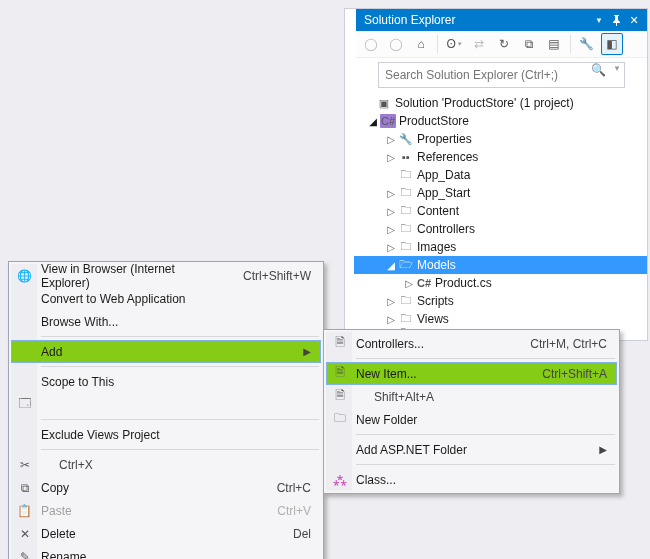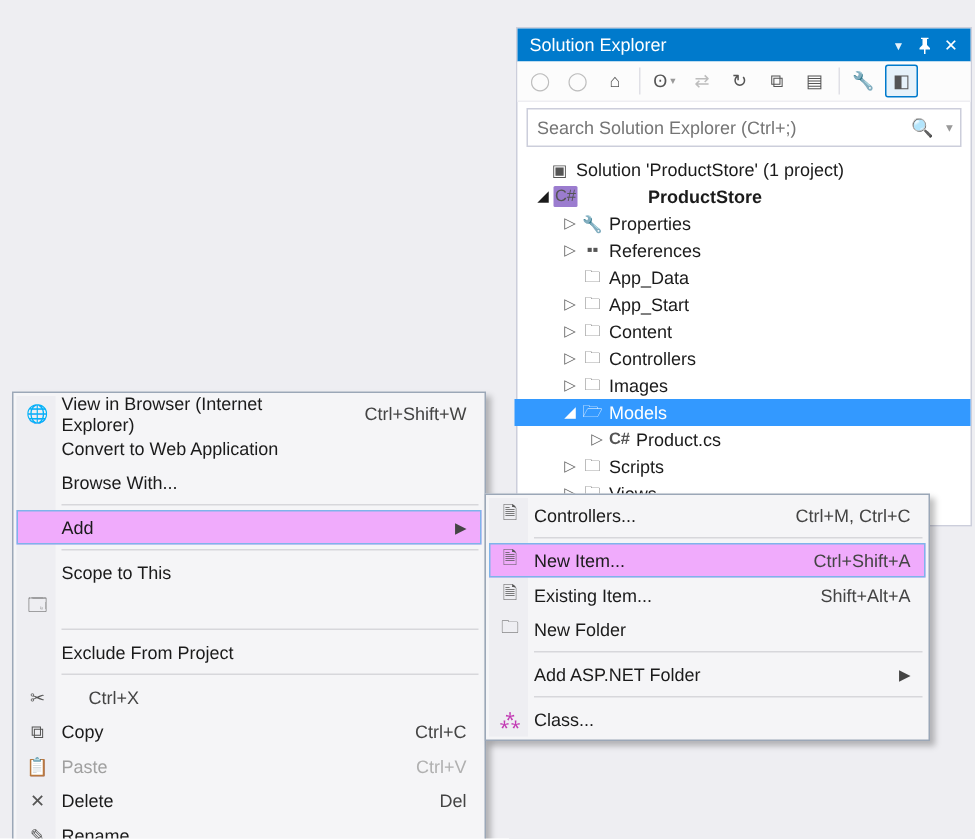--- a/index.html
+++ b/index.html
@@ -16,26 +16,27 @@
   .stage {
     position: relative;
     width: 650px;
     height: 559px;
     background: #eeeef2;
   }
 
   
   .panel {
     position: absolute;
-    top: 18px;
+    top: 8px;
     right: 2px;
     width: 304px;
     box-sizing: border-box;
     border: 1px solid #cccedb;
     background: #fff;
+    padding-left: 11px;
   }
   .panel-titlebar {
     display: flex;
     align-items: center;
     height: 22px;
     background: #007acc;
     color: #fff;
     padding: 0 4px 0 8px;
   }
   .panel-titlebar .title {
@@ -77,24 +78,23 @@
     border-radius: 2px;
     font-size: 12px;
   }
   .tbtn.dim { color: #bdbdbd; }
   .tbtn.boxed { border-color: #007acc; background: #e6f2fa; }
   .tbtn .dd { font-size: 7px; margin-left: 2px; color: #999; }
   .tsep { width: 1px; height: 18px; background: #e0e0e6; margin: 0 2px; }
 
   .searchbar {
     display: flex;
-    align-items: center;
     height: 24px;
     border: 1px solid #cccedb;
-    margin: 4px 6px;
+    margin: 4px 22px;
     background: #fff;
   }
   .searchbar input {
     flex: 1;
     border: none;
     outline: none;
     font: inherit;
     padding: 0 6px;
     color: #6d6d6d;
     background: transparent;
@@ -132,21 +132,21 @@
     width: 16px;
     height: 14px;
     display: inline-flex;
     align-items: center;
     justify-content: center;
     margin-right: 3px;
     font-size: 11px;
     color: #555;
   }
   .trow .label { padding-right: 6px; }
-  .trow.bold .label { font-weight: 700; margin-left: 44px; }
+  .trow.bold .label { font-weight: 400; }
   .trow.selected {
     background: #3399ff;
     color: #fff;
     margin-left: -30px;
     padding-left: 30px;
     width: calc(100% + 30px);
     box-sizing: border-box;
   }
   .trow.selected .arrow,
   .trow.selected .ticon { color: #fff; }
@@ -189,21 +189,21 @@
     font-size: 12px;
   }
   .mi .mi-label { flex: 1; }
   .mi .mi-short { color: #444; padding-left: 18px; }
   .mi .mi-sub {
     width: 8px;
     text-align: right;
     color: #444;
     font-size: 10px;
   }
-  .mi.hover { background: #f0abfc; }
+  .mi.hover { background: #84cc16; }
   .mi.hover::after {
     content: "";
     position: absolute;
     inset: 0;
     border: 1px solid #7eb4ea;
     pointer-events: none;
   }
   .mi.disabled { color: #a0a0a0; }
   .mi.disabled .mi-icon, .mi.disabled .mi-short { color: #b0b0b0; }
   .msep {
@@ -351,21 +351,21 @@
       </div>
     <div class="msep"></div>
     <div class="mi">
         <span class="mi-label">Scope to This</span>
       </div>
     <div class="mi">
         <span class="mi-icon">🗔</span>
       </div>
     <div class="msep"></div>
     <div class="mi">
-        <span class="mi-label">Exclude From Project</span>
+        <span class="mi-label">Exclude Views Project</span>
       </div>
     <div class="msep"></div>
     <div class="mi">
         <span class="mi-icon">✂</span>
         <span class="mi-short">Ctrl+X</span>
       </div>
     <div class="mi">
         <span class="mi-icon">⧉</span>
         <span class="mi-label">Copy</span>
         <span class="mi-short">Ctrl+C</span>
@@ -395,21 +395,20 @@
         <span class="mi-short">Ctrl+M, Ctrl+C</span>
       </div>
     <div class="msep"></div>
     <div class="mi hover">
         <span class="mi-icon">🗎</span>
         <span class="mi-label">New Item...</span>
         <span class="mi-short">Ctrl+Shift+A</span>
       </div>
     <div class="mi">
         <span class="mi-icon">🗎</span>
-        <span class="mi-label">Existing Item...</span>
         <span class="mi-short">Shift+Alt+A</span>
       </div>
     <div class="mi">
         <span class="mi-icon">🗀</span>
         <span class="mi-label">New Folder</span>
       </div>
     <div class="msep"></div>
     <div class="mi">
         <span class="mi-label">Add ASP.NET Folder</span>
         <span class="mi-sub">▶</span>

